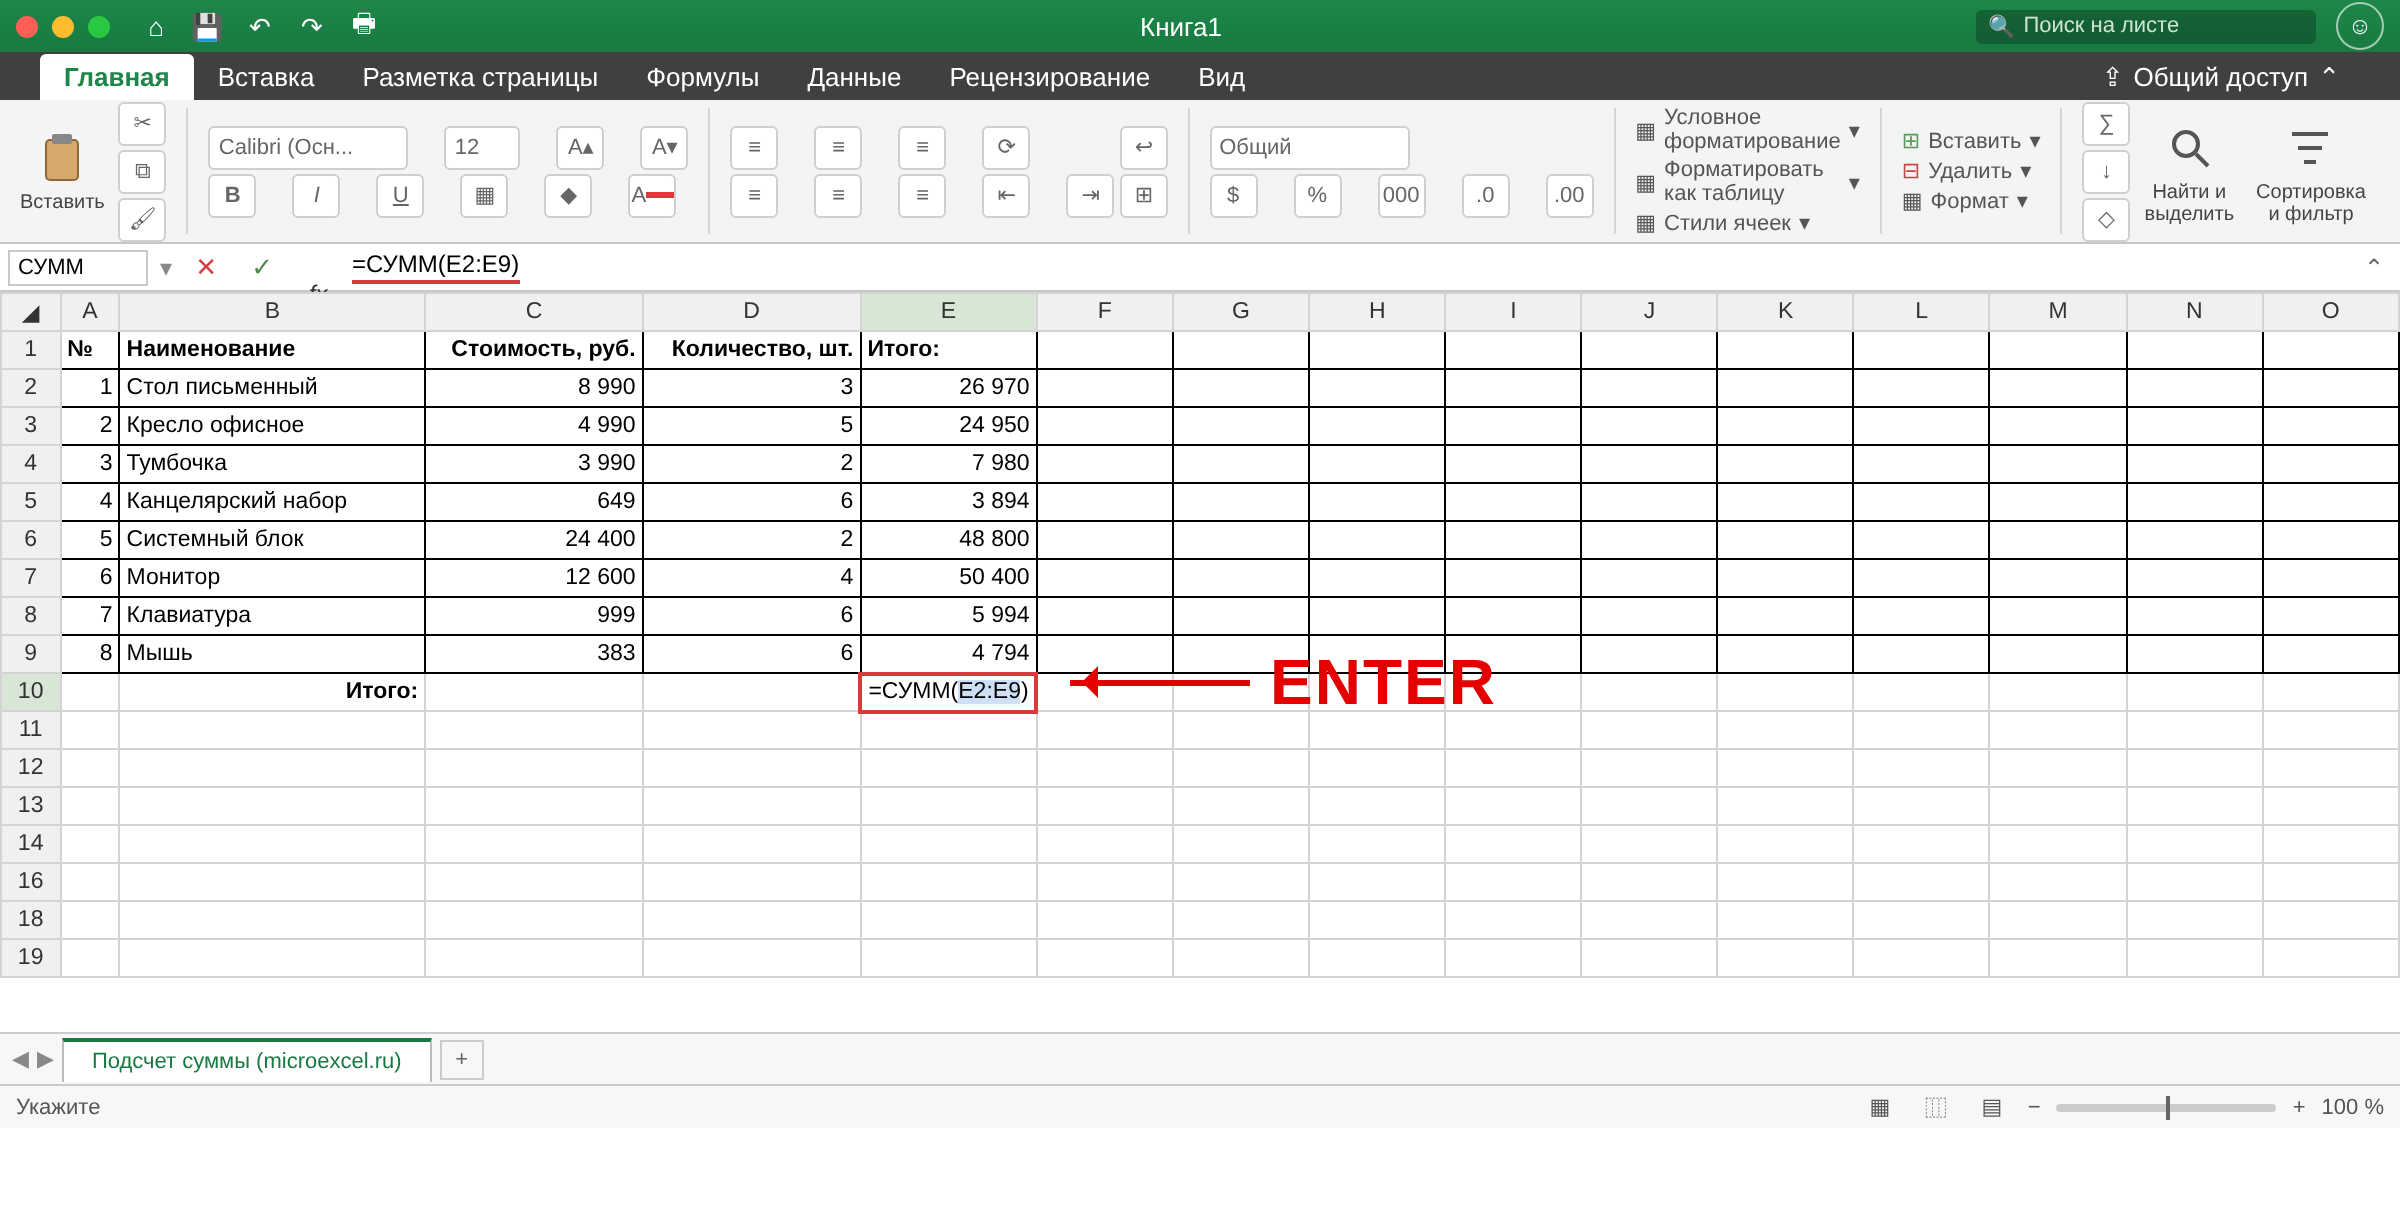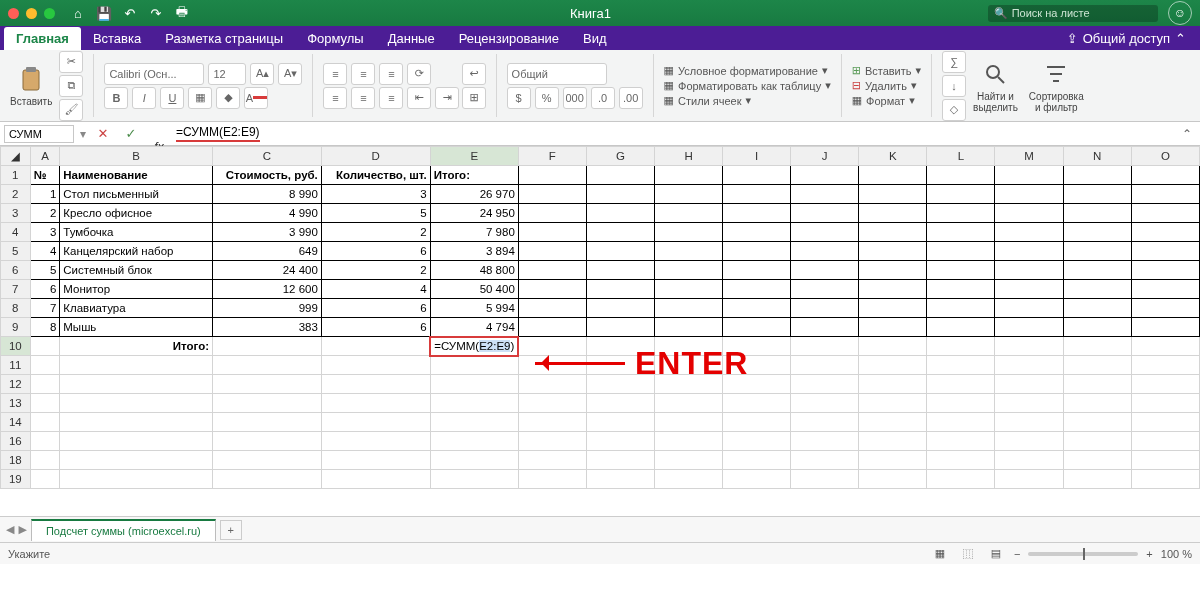--- a/index.html
+++ b/index.html
@@ -6,31 +6,31 @@
 body { font-family: -apple-system, Helvetica, Arial, sans-serif; font-size: 12px; background: #fff; overflow: hidden; width: 1200px; height: 612px; position: relative; }
 .titlebar { height: 26px; background: linear-gradient(#1d8649,#187a41); display: flex; align-items: center; color: #fff; padding: 0 8px; }
 .traffic { display: flex; gap: 7px; margin-right: 12px; }
 .dot { width: 11px; height: 11px; border-radius: 50%; }
 .dot.red{background:#ff5f57}.dot.yellow{background:#febc2e}.dot.green{background:#28c840}
 .qat { display:flex; gap:4px; align-items:center; }
 .qat .ic { width:22px; height:22px; display:flex; align-items:center; justify-content:center; color:#fff; font-size:13px; border-radius:3px; }
 .title-center { flex:1; text-align:center; font-size:13px; }
 .search-box { background:rgba(0,0,0,.25); border-radius:3px; padding:2px 6px; display:flex; align-items:center; gap:4px; width:170px; color:#cce4d3; font-size:11px; }
 .user-ic { margin-left:10px; width:24px; height:24px; border:1.5px solid rgba(255,255,255,.6); border-radius:50%; display:flex; align-items:center; justify-content:center; font-size:12px; }
-.tabs { height:24px; background:#4c1d95; display:flex; align-items:flex-end; padding:0 4px; color:#fff; font-size:13px; }
+.tabs { height:24px; background:#404040; display:flex; align-items:flex-end; padding:0 20px; color:#fff; font-size:13px; }
 .tab { padding:4px 12px; cursor:default; }
 .tab.active { background:#fff; color:#1d8649; font-weight:600; border-radius:3px 3px 0 0; }
 .share { margin-left:auto; padding:4px 10px; display:flex; align-items:center; gap:5px; }
 .ribbon { height:72px; background:#f3f4f4; border-bottom:1px solid #c7c7c7; display:flex; padding:4px 6px; gap:10px; }
 .group { display:flex; align-items:center; gap:3px; border-right:1px solid #d6d6d6; padding-right:10px; }
 .group:last-child { border-right:none; }
 .bigbtn { display:flex; flex-direction:column; align-items:center; gap:2px; font-size:10px; color:#444; padding:2px 4px; }
 .icb { width:30px; height:30px; display:flex; align-items:center; justify-content:center; }
 .stack { display:flex; flex-direction:column; gap:2px; }
-.row { display:flex; gap:4px; align-items:center; }
+.row { display:flex; gap:18px; align-items:center; }
 .minibtn { width:24px; height:22px; border:1px solid #cfcfcf; background:#fff; border-radius:3px; display:flex; align-items:center; justify-content:center; font-size:11px; color:#666; }
 .minibtn.wide { width:auto; padding:0 6px; }
 .dd { padding:0 4px; border:1px solid #cfcfcf; background:#fff; border-radius:3px; height:22px; display:flex; align-items:center; font-size:11px; color:#666; }
 .label-line { font-size:11px; color:#555; display:flex; align-items:center; gap:4px; }
 .redfill{width:14px;height:3px;background:#d83b3b;}
 .formulabar { height:24px; background:#fff; border-bottom:1px solid #c7c7c7; display:flex; align-items:center; padding:0 4px; gap:6px; }
 .namebox { width:70px; height:18px; border:1px solid #c7c7c7; font-size:11px; display:flex; align-items:center; padding:0 4px; }
 .fbtn { width:22px; text-align:center; font-size:13px; }
 .fx { font-style:italic; font-size:12px; color:#333;margin-top:27px; }
 .formula-input { flex:1; font-size:12px; position:relative; }
@@ -44,21 +44,21 @@
 .corner { background:#f0f0f0; }
 .data-border td { border:1px solid #000; }
 .bold { font-weight:600; }
 .right { text-align:right; }
 .marq { background:#eaf1f8; border-left:1.5px dashed #217346; border-right:1.5px dashed #217346; }
 .marq-top { border-top:1.5px dashed #217346; }
 .marq-bot { border-bottom:1.5px dashed #217346; }
 .active-col th.hl, .hl { background:#d7e6d5 !important; }
 .e10 { border:2.5px solid #d83b3b !important; font-size:10.5px; color:#000; }
 .e10 .sel { background:#cde0f6; }
-.annotation { position:absolute; left:535px; top:199px; display:flex; align-items:center; gap:10px; color:#e40000; font-weight:700; }
+.annotation { position:absolute; left:535px; top:177px; display:flex; align-items:center; gap:10px; color:#e40000; font-weight:700; }
 .arrow { width:90px; height:3px; background:#e40000; position:relative; }
 .arrow:before { content:""; position:absolute; left:-2px; top:-7px; border:8px solid transparent; border-right-color:#e40000; }
 .ann-text { font-size:32px; letter-spacing:1px; }
 .sheet-tabs { height:26px; background:#f7f7f7; border-top:1px solid #ccc; display:flex; align-items:center; padding:0 6px; gap:4px; font-size:11px; }
 .sheet-tab { border:1px solid #bcbcbc; border-bottom:none; padding:4px 14px; background:#fff; font-weight:400; color:#187a41; border-top:2px solid #187a41; }
 .plus-tab { width:22px; height:20px; border:1px solid #ccc; display:flex; align-items:center; justify-content:center; color:#666; }
 .statusbar { height:22px; background:#f7f7f7; border-top:1px solid #ccc; display:flex; align-items:center; padding:0 8px; font-size:11px; color:#555; gap:8px; }
 .status-right { margin-left:auto; display:flex; align-items:center; gap:8px; }
 .viewic { width:20px; text-align:center; color:#555; }
 .slider { width:110px; height:4px; background:#ccc; position:relative; border-radius:2px; }

